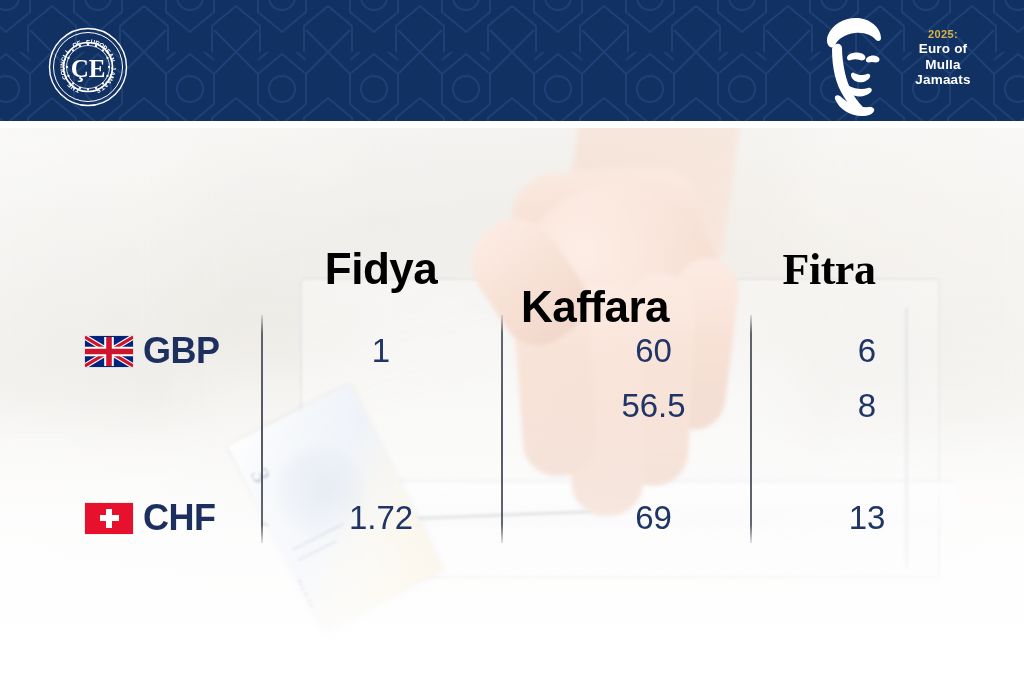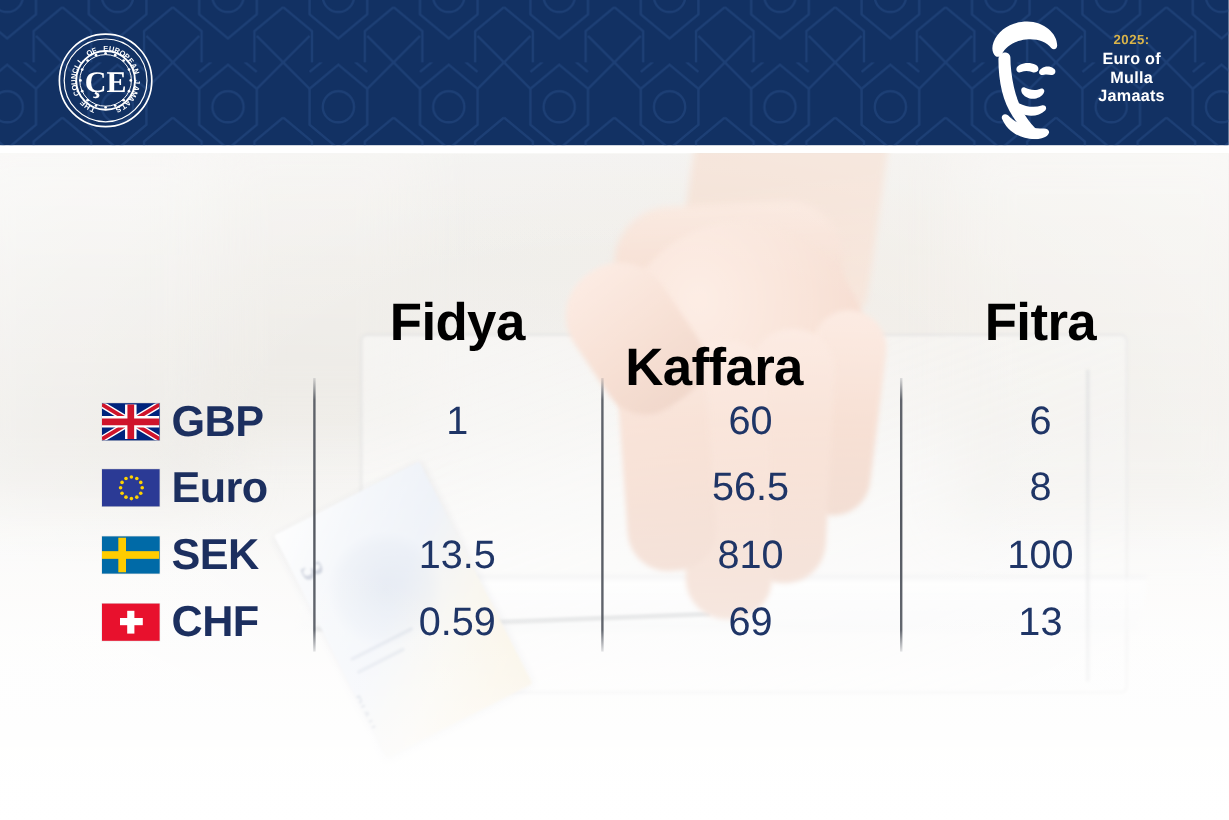--- a/index.html
+++ b/index.html
@@ -277,21 +277,21 @@
   .col-head {
     position: absolute;
     font: 700 44px "Liberation Sans", sans-serif;
     color: #000000;
     letter-spacing: -0.5px;
     text-align: center;
     white-space: nowrap;
   }
   .ch-fidya   { left: 260px;  top: 116px; width: 242px; }
   .ch-kaffara { left: 470px;  top: 116px; width: 250px; margin-top: 38px; }
-  .ch-fitra   { left: 750px;  top: 116px; width: 234px; }
+  .ch-fitra   { left: 712px;  top: 116px; width: 234px; font-family: Liberation Serif, serif; }
 
   .divider {
     position: absolute;
     top: 187px;
     width: 2px; height: 228px;
     background: linear-gradient(180deg, rgba(70,75,85,.15) 0%, rgba(60,65,75,.80) 8%,
                 rgba(55,60,70,.85) 50%, rgba(60,65,75,.80) 92%, rgba(70,75,85,.15) 100%);
   }
   .d1 { left: 261px; }
   .d2 { left: 501px; }
@@ -330,21 +330,21 @@
 
   .val {
     position: absolute;
     top: 0; height: 56px;
     display: flex; align-items: center; justify-content: center;
     font: 400 33px "Liberation Sans", sans-serif;
     color: #1f3566;
     white-space: nowrap;
   }
   .v-fidya   { left: 261px; width: 240px; }
-  .v-kaffara { left: 501px; width: 249px; }
+  .v-kaffara { left: 529px; width: 249px; }
   .v-fitra   { left: 750px; width: 234px; }
 
   
   .flag-uk { background: #00247d; }
   .flag-eu { background: #2b3a95; display: flex; align-items: center; justify-content: center; }
   .flag-se { background: #006aa7; }
   .flag-ch { background: #e8112d; display: flex; align-items: center; justify-content: center; }
 
   .eu-stars { position: relative; width: 19px; height: 19px; }
   .eu-stars i {
@@ -519,66 +519,32 @@
           </svg>
         </span>
         <span class="cur-label">GBP</span>
       </div>
       <div class="val v-fidya">1</div>
       <div class="val v-kaffara">60</div>
       <div class="val v-fitra">6</div>
     </div>
 
     <div class="row r1">
-      <div class="cur-cell">
-        <span class="flag flag-eu">
-          <span class="eu-stars">
-            <i style="transform:translate(0px,-9px)"></i>
-            <i style="transform:translate(4.5px,-7.8px)"></i>
-            <i style="transform:translate(7.8px,-4.5px)"></i>
-            <i style="transform:translate(9px,0px)"></i>
-            <i style="transform:translate(7.8px,4.5px)"></i>
-            <i style="transform:translate(4.5px,7.8px)"></i>
-            <i style="transform:translate(0px,9px)"></i>
-            <i style="transform:translate(-4.5px,7.8px)"></i>
-            <i style="transform:translate(-7.8px,4.5px)"></i>
-            <i style="transform:translate(-9px,0px)"></i>
-            <i style="transform:translate(-7.8px,-4.5px)"></i>
-            <i style="transform:translate(-4.5px,-7.8px)"></i>
-          </span>
-        </span>
-        <span class="cur-label">Euro</span>
-      </div>
       <div class="val v-kaffara">56.5</div>
       <div class="val v-fitra">8</div>
     </div>
 
-    <div class="row r2">
-      <div class="cur-cell">
-        <span class="flag flag-se">
-          <svg viewBox="0 0 60 36" width="48" height="31">
-            <rect width="60" height="36" fill="#006aa7"></rect>
-            <rect x="17" y="0" width="8" height="36" fill="#fecc00"></rect>
-            <rect x="0" y="14" width="60" height="8" fill="#fecc00"></rect>
-          </svg>
-        </span>
-        <span class="cur-label">SEK</span>
-      </div>
-      <div class="val v-fidya">13.5</div>
-      <div class="val v-kaffara">810</div>
-      <div class="val v-fitra">100</div>
-    </div>
 
     <div class="row r3">
       <div class="cur-cell">
         <span class="flag flag-ch">
           <span class="ch-cross-v"></span>
           <span class="ch-cross-h"></span>
         </span>
         <span class="cur-label">CHF</span>
       </div>
-      <div class="val v-fidya">0.59</div>
+      <div class="val v-fidya">1.72</div>
       <div class="val v-kaffara">69</div>
       <div class="val v-fitra">13</div>
     </div>
 
   </div>
 </div>
 
 </body></html>

